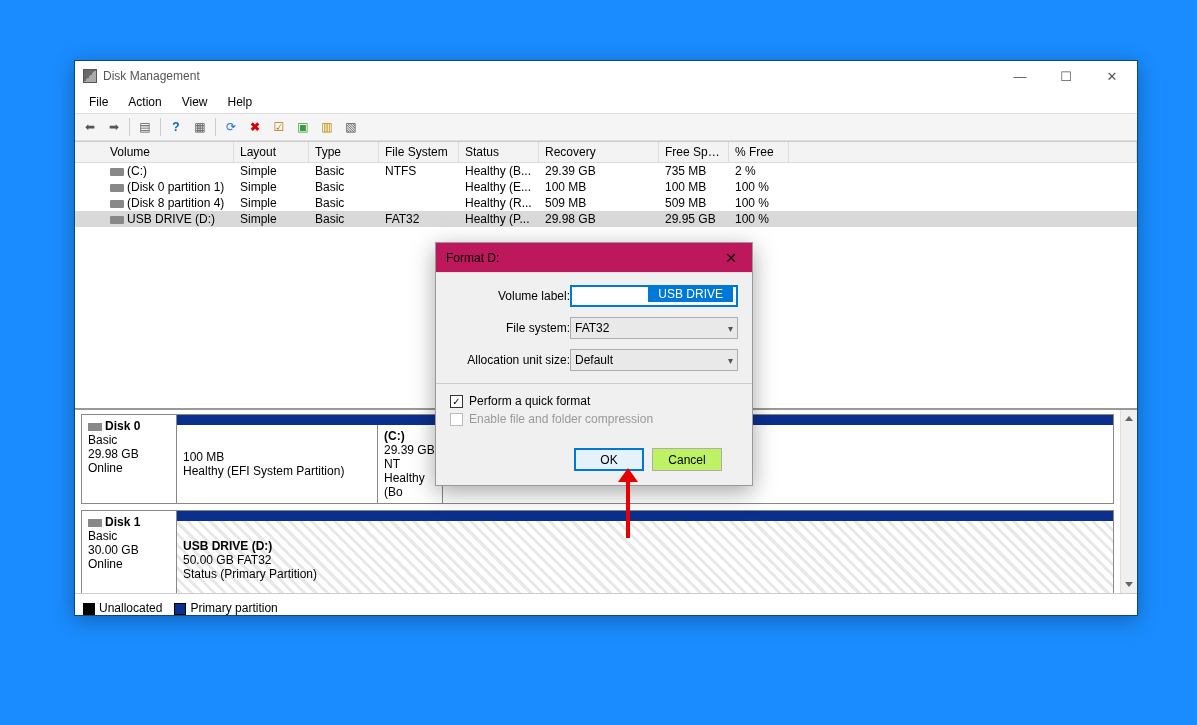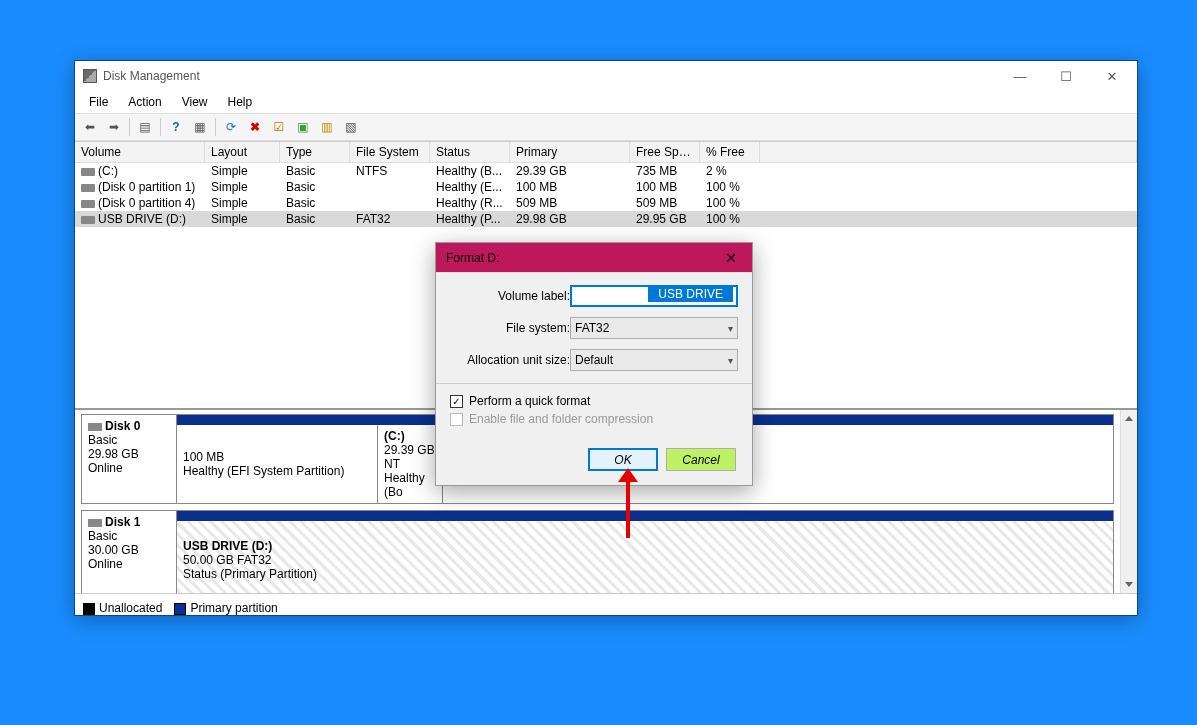--- a/index.html
+++ b/index.html
@@ -56,20 +56,21 @@
 }
 .tb-btn {
   width: 22px; height: 22px; display: flex; align-items: center; justify-content: center;
   font-size: 12px; color: #555; cursor: pointer; border: 1px solid transparent;
 }
 .tb-sep { width: 1px; height: 18px; background: #ccc; margin: 0 2px; }
 .grid-header, .grid-row {
   display: grid;
   grid-template-columns: 130px 75px 70px 80px 80px 120px 70px 60px 1fr;
   font-size: 12px;
+  padding-left: 29px;
 }
 .grid-header { background: #f3f3f3; border-top: 1px solid #ccc; border-bottom: 1px solid #ddd; }
 .grid-header > div { padding: 3px 6px; border-right: 1px solid #ddd; white-space: nowrap; overflow: hidden; text-overflow: ellipsis; }
 .grid-body { background: #fff; flex: 0 0 auto; height: 245px; overflow: hidden; }
 .grid-row > div { padding: 1px 6px; white-space: nowrap; overflow: hidden; text-overflow: ellipsis; }
 .grid-row .vol-icon { display: inline-block; width: 14px; height: 8px; background: #888; border-radius: 1px; margin-right: 3px; vertical-align: middle; }
 .grid-row.selected { background: #d9d9d9; }
 .graphical-area {
   border-top: 2px solid #999;
   flex: 1;
@@ -143,21 +144,21 @@
   flex: 1; height: 22px; border: 1px solid #adadad; background: #e9e9e9;
   padding: 0 4px; display: flex; align-items: center; justify-content: space-between;
   cursor: pointer;
 }
 .dlg-select .chev { font-size: 10px; color: #555; }
 .dlg-checks { border-top: 1px solid #ccc; padding: 10px 14px; }
 .chk-row { display: flex; align-items: center; gap: 6px; margin-bottom: 4px; }
 .chk { width: 13px; height: 13px; border: 1px solid #333; background: #fff; display: flex; align-items: center; justify-content: center; font-size: 10px; }
 .chk.disabled { border-color: #bbb; }
 .chk-row.disabled { color: #999; }
-.dlg-buttons { display: flex; justify-content: flex-end; gap: 8px; padding: 8px 16px 14px; font-style: italic; }
+.dlg-buttons { display: flex; justify-content: flex-end; gap: 8px; padding: 8px 30px 14px; }
 .dlg-btn {
   width: 70px; height: 23px; border: 1px solid #adadad; background: #bef264;
   display: flex; align-items: center; justify-content: center; cursor: pointer;
 }
 .dlg-btn.primary { border: 2px solid #0078d7; background: #e5f1fb; }
 
 
 .arrow {
   position: absolute;
   left: 618px; top: 468px;
@@ -210,21 +211,21 @@
     <div class="tb-btn" style="color:#c08a00">▥</div>
     <div class="tb-btn">▧</div>
   </div>
 
   <div class="grid-header">
     <div>Volume</div>
     <div>Layout</div>
     <div>Type</div>
     <div>File System</div>
     <div>Status</div>
-    <div>Primary</div>
+    <div>Recovery</div>
     <div>Free Spa...</div>
     <div>% Free</div>
     <div></div>
   </div>
 
   <div class="grid-body">
     <div class="grid-row">
       <div><span class="vol-icon"></span><span>(C:)</span></div>
       <div>Simple</div>
       <div>Basic</div>
@@ -240,21 +241,21 @@
       <div>Simple</div>
       <div>Basic</div>
       <div></div>
       <div>Healthy (E...</div>
       <div>100 MB</div>
       <div>100 MB</div>
       <div>100 %</div>
       <div></div>
     </div>
     <div class="grid-row">
-      <div><span class="vol-icon"></span><span>(Disk 0 partition 4)</span></div>
+      <div><span class="vol-icon"></span><span>(Disk 8 partition 4)</span></div>
       <div>Simple</div>
       <div>Basic</div>
       <div></div>
       <div>Healthy (R...</div>
       <div>509 MB</div>
       <div>509 MB</div>
       <div>100 %</div>
       <div></div>
     </div>
     <div class="grid-row selected">

